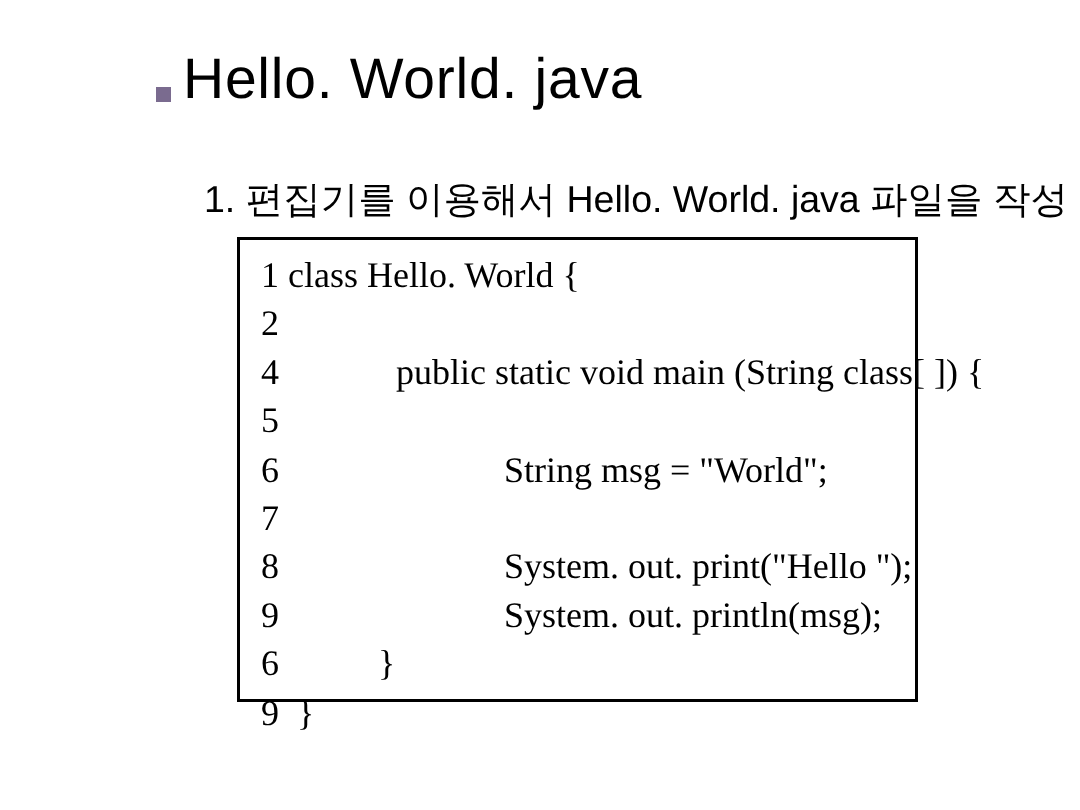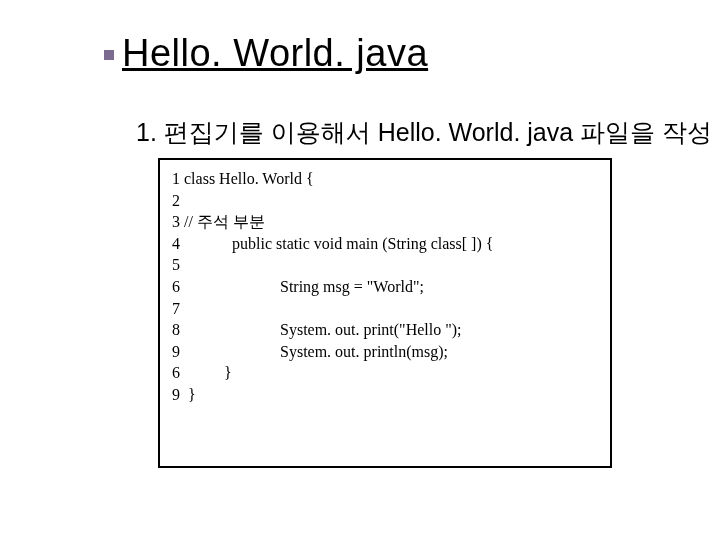--- a/index.html
+++ b/index.html
@@ -15,22 +15,21 @@
     position: relative;
     width: 720px;
     height: 540px;
     box-sizing: border-box;
   }
   .title-wrap {
     position: absolute;
     left: 104px;
     top: 32px;
     display: flex;
-    align-items: flex-start;
-    text-decoration: underline;
+    align-items: center;
   }
   .bullet-sq {
     width: 10px;
     height: 10px;
     background: #7a6b8f;
     margin-right: 8px;
     margin-top: 18px;
   }
   .title {
     font-family: Arial, "Helvetica Neue", Helvetica, sans-serif;
@@ -48,21 +47,21 @@
   .code-box {
     position: absolute;
     left: 158px;
     top: 158px;
     width: 454px;
     height: 310px;
     border: 2px solid #000;
     box-sizing: border-box;
     padding: 8px 10px 8px 8px;
     font-family: "Times New Roman", Times, serif;
-    font-size: 16px;
+    font-size: 24px;
     line-height: 1.35;
   }
   .code-line {
     white-space: pre;
   }
   .ln {
     display: inline-block;
   }
 </style>
 </head>
@@ -73,21 +72,20 @@
   <div class="title-wrap">
     <div class="bullet-sq"></div>
     <div class="title">Hello. World. java</div>
   </div>
 
   <div class="sub">1. 편집기를 이용해서 Hello. World. java 파일을 작성</div>
 
   <div class="code-box">
     <div class="code-line"><span class="ln"> 1</span><span> class Hello. World {</span></div>
     <div class="code-line"><span class="ln"> 2</span><span></span></div>
-    <div class="code-line"><span class="ln"> 3</span><span> // 주석 부분</span></div>
     <div class="code-line"><span class="ln"> 4</span><span>             public static void main (String class[ ]) {</span></div>
     <div class="code-line"><span class="ln"> 5</span><span></span></div>
     <div class="code-line"><span class="ln"> 6</span><span>                         String msg = "World";</span></div>
     <div class="code-line"><span class="ln"> 7</span><span></span></div>
     <div class="code-line"><span class="ln"> 8</span><span>                         System. out. print("Hello ");</span></div>
     <div class="code-line"><span class="ln"> 9</span><span>                         System. out. println(msg);</span></div>
     <div class="code-line"><span class="ln"> 6</span><span>           }</span></div>
     <div class="code-line"><span class="ln"> 9</span><span>  }</span></div>
   </div>
 

